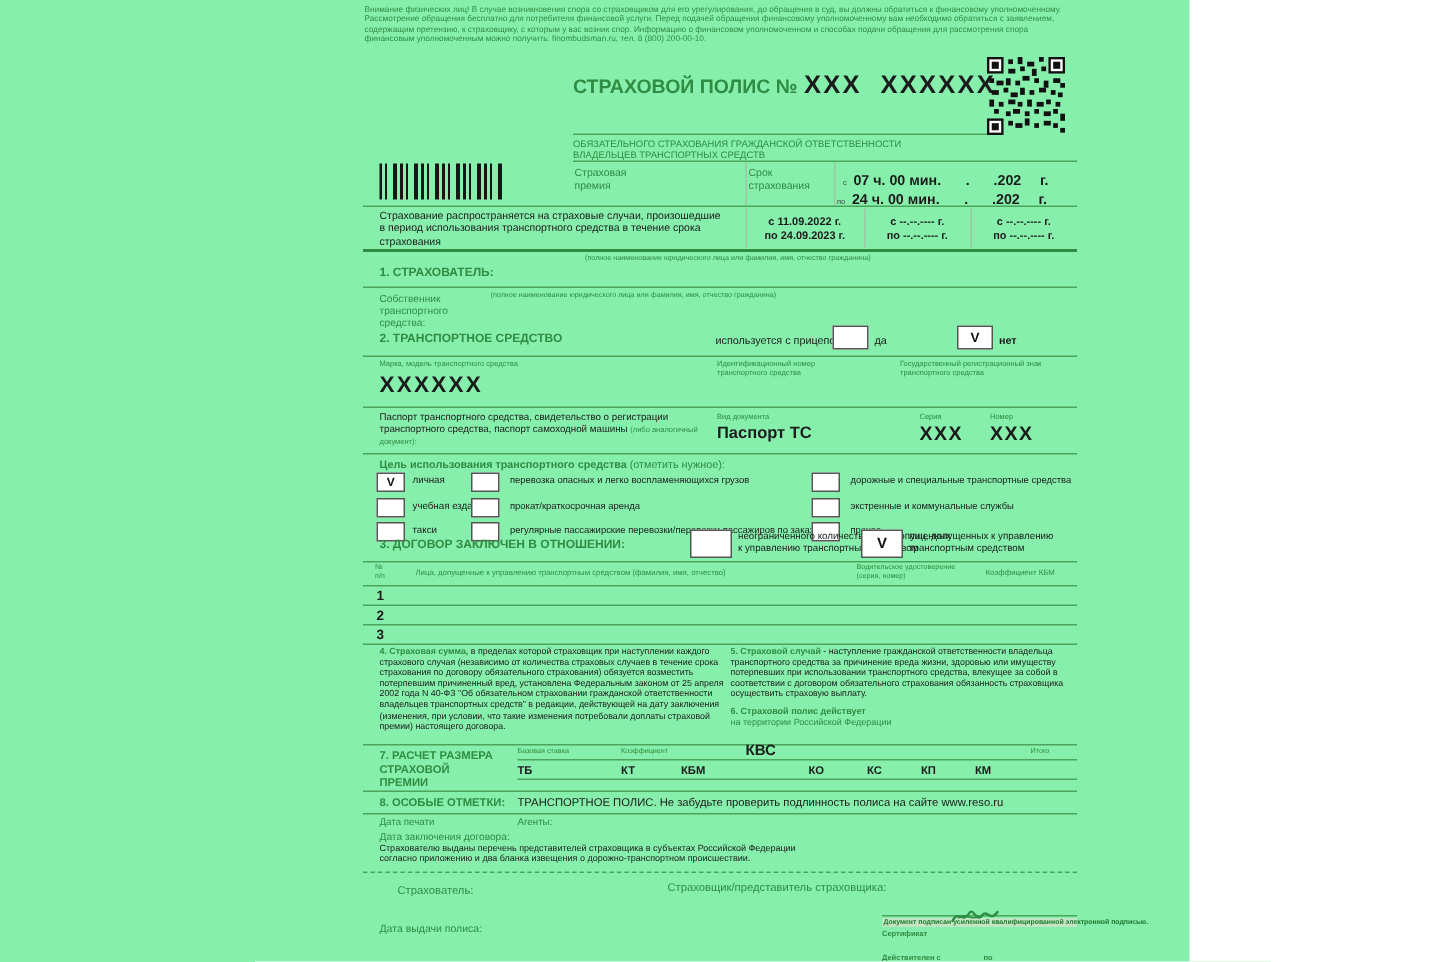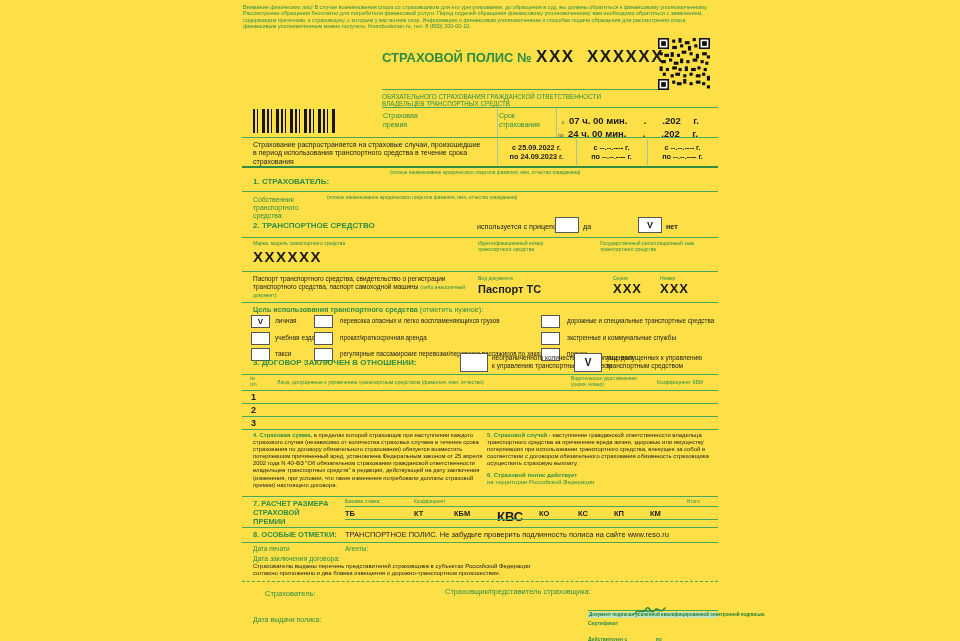--- a/index.html
+++ b/index.html
@@ -1,16 +1,16 @@
 <!DOCTYPE html>
 <html><head>
 <meta charset="utf-8">
 <style>
   html,body{margin:0;padding:0;background:#fff;}
-  .page{position:relative;width:960px;height:641px;background:#fde047;overflow:hidden;
+  .page{position:relative;width:793px;height:641px;background:#86efac;overflow:hidden;
         font-family:"Liberation Sans","DejaVu Sans",sans-serif;color:#1b1b1b;}
   .doc{position:absolute;left:242px;top:0;width:478px;height:641px;}
   .abs{position:absolute;}
   .g{color:#2f8c42;}
   .b{font-weight:bold;}
   .pl{white-space:pre-line;}
   .pre{white-space:pre;}
   .hr{position:absolute;height:1px;background:#4aa55a;}
   .hr2{position:absolute;height:2px;background:#2f8c42;}
   .hrd{position:absolute;height:0;border-top:1px dashed #4aa55a;}
@@ -129,21 +129,21 @@
   </div>
 
   <div class="hr" style="left:0;top:137px;width:476px;"></div>
 
   <div class="abs pl" style="left:11px;top:141px;width:240px;font-size:7px;line-height:8.4px;">Страхование распространяется на страховые случаи, произошедшие
 в период использования транспортного средства в течение срока
 страхования</div>
   <div class="vr" style="left:255px;top:139px;height:26px;"></div>
   <div class="vr" style="left:334px;top:139px;height:26px;"></div>
   <div class="vr" style="left:405px;top:139px;height:26px;"></div>
-  <div class="abs b pl" style="left:255px;top:143px;width:79px;font-size:7.3px;line-height:9px;text-align:center;">с 25.09.2022 г.
+  <div class="abs b pl" style="left:255px;top:143px;width:79px;font-size:7.3px;line-height:9px;text-align:center;">с 11.09.2022 г.
 по 24.09.2023 г.</div>
   <div class="abs b pl" style="left:334px;top:143px;width:71px;font-size:7.3px;line-height:9px;text-align:center;">с --.--.---- г.
 по --.--.---- г.</div>
   <div class="abs b pl" style="left:405px;top:143px;width:71px;font-size:7.3px;line-height:9px;text-align:center;">с --.--.---- г.
 по --.--.---- г.</div>
 
   <div class="hr2" style="left:0;top:166px;width:476px;"></div>
 
   <div class="abs g tiny" style="left:148px;top:170px;">(полное наименование юридического лица или фамилия, имя, отчество гражданина)</div>
   <div class="abs g b" style="left:11px;top:177px;font-size:8px;">1. СТРАХОВАТЕЛЬ:</div>
@@ -244,21 +244,21 @@
   <div class="abs g b pl" style="left:11px;top:499px;font-size:7.5px;line-height:9px;">7. РАСЧЕТ РАЗМЕРА
 СТРАХОВОЙ
 ПРЕМИИ</div>
   <div class="abs g tiny" style="left:103px;top:499px;">Базовая ставка</div>
   <div class="abs g tiny" style="left:172px;top:499px;">Коэффициент</div>
   <div class="abs g tiny" style="left:445px;top:499px;">Итого</div>
   <div class="hr" style="left:103px;top:506px;width:373px;"></div>
   <div class="abs b" style="left:103px;top:509px;font-size:7.5px;">ТБ</div>
   <div class="abs b" style="left:172px;top:509px;font-size:7.5px;">КТ</div>
   <div class="abs b" style="left:212px;top:509px;font-size:7.5px;">КБМ</div>
-  <div class="abs b" style="left:255px;top:509px;font-size:13px;">КВС</div>
+  <div class="abs b" style="left:255px;top:495px;font-size:10px;">КВС</div>
   <div class="abs b" style="left:297px;top:509px;font-size:7.5px;">КО</div>
   <div class="abs b" style="left:336px;top:509px;font-size:7.5px;">КС</div>
   <div class="abs b" style="left:372px;top:509px;font-size:7.5px;">КП</div>
   <div class="abs b" style="left:408px;top:509px;font-size:7.5px;">КМ</div>
   <div class="hr" style="left:103px;top:519px;width:373px;"></div>
   <div class="hr" style="left:0;top:527px;width:476px;"></div>
 
   <div class="abs g b" style="left:11px;top:530px;font-size:7.5px;text-align:center;">8. ОСОБЫЕ ОТМЕТКИ:</div>
   <div class="abs" style="left:103px;top:530px;font-size:7.5px;">ТРАНСПОРТНОЕ ПОЛИС. Не забудьте проверить подлинность полиса на сайте www.reso.ru</div>
   <div class="hr" style="left:0;top:542px;width:476px;"></div>

